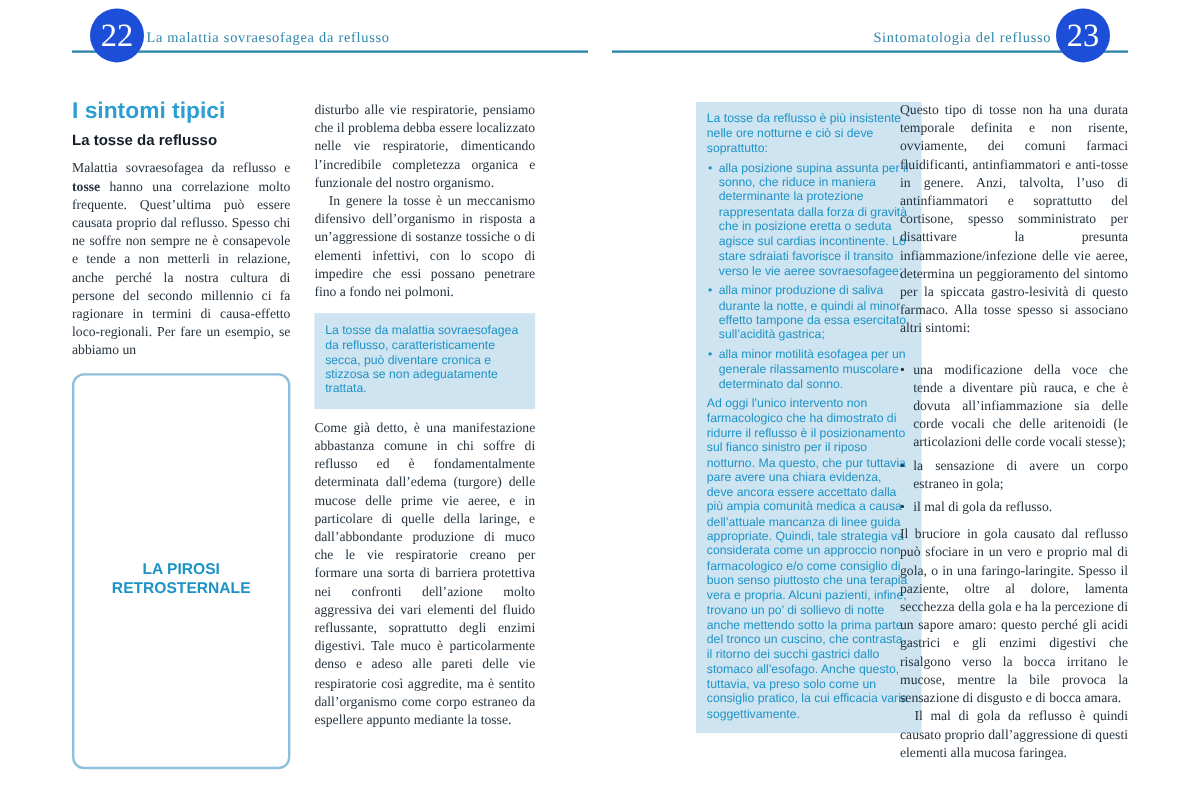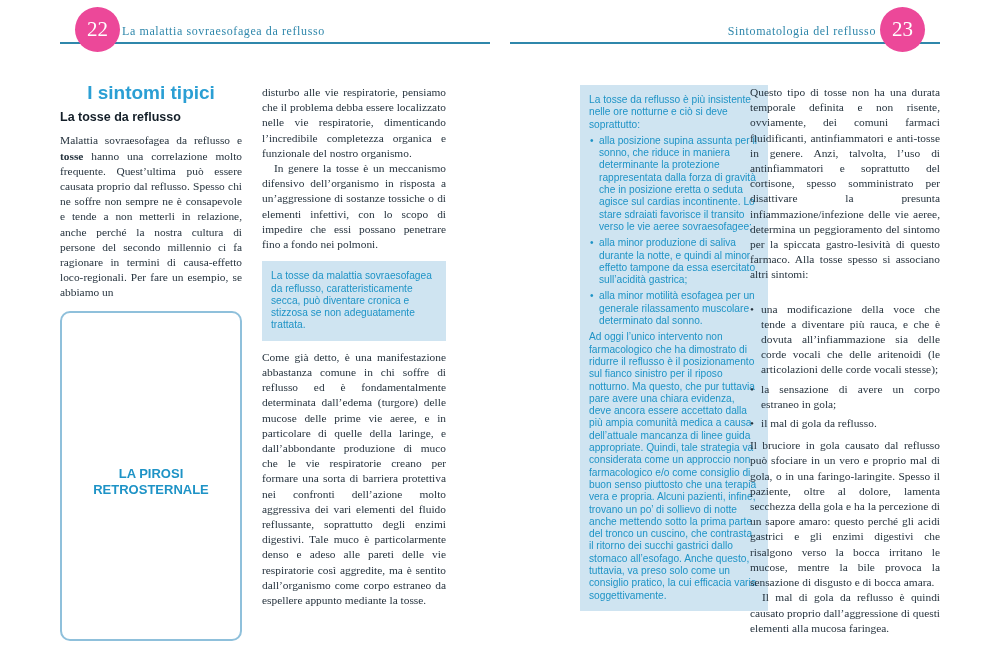--- a/index.html
+++ b/index.html
@@ -5,38 +5,38 @@
   *{margin:0;padding:0;box-sizing:border-box}
   html,body{background:#ffffff}
   .canvas{position:relative;width:1000px;height:671px;background:#ffffff;overflow:hidden;
           font-family:"Liberation Serif",serif;color:#22313d}
 
   
   .rule{position:absolute;top:42px;height:2px;background:#2f87ab}
   .rule.left{left:60px;width:430px}
   .rule.right{left:510px;width:430px}
   .page-circle{position:absolute;top:7px;width:45px;height:45px;border-radius:50%;
-               background:#ec4899;color:#fff;display:flex;align-items:center;justify-content:center;
-               font-size:21px;font-family:"Liberation Serif",serif;z-index:2}
+               background:#1d4ed8;color:#fff;display:flex;align-items:center;justify-content:center;
+               font-size:27px;font-family:"Liberation Serif",serif;z-index:2}
   .page-circle.left{left:75px}
   .page-circle.right{left:880px}
   .running-head{position:absolute;top:24px;color:#2f87ab;font-size:12px;
                 letter-spacing:.6px;font-family:"Liberation Serif",serif;white-space:nowrap}
   .running-head.left{left:122px}
   .running-head.right{right:124px}
 
   
   .col{position:absolute;top:85px;text-align:justify;font-size:11.4px;line-height:15.2px;color:#26333e}
   .col1{left:60px;width:182px}
   .col2{left:262px;width:184px}
   .col3{left:580px;width:188px}
   .col4{left:750px;width:190px}
 
   h1.section-title{font-family:"Liberation Sans",sans-serif;color:#2b9fd4;font-size:19px;
-                   font-weight:600;text-align:center;margin-bottom:10px}
+                   font-weight:600;text-align:left;margin-bottom:10px}
   h2.sub-title{font-family:"Liberation Sans",sans-serif;color:#141f29;font-size:12.5px;
                font-weight:700;text-align:left;margin-bottom:8px}
   p{margin:0}
   .indent{text-indent:12px}
   .gap-top{margin-top:6px}
   strong{font-weight:700}
 
   
   .callout,.bigbox{background:#cfe4f1;color:#1e93c6;font-family:"Liberation Sans",sans-serif;
                    font-size:10.2px;line-height:12.3px;text-align:left;padding:9px}

